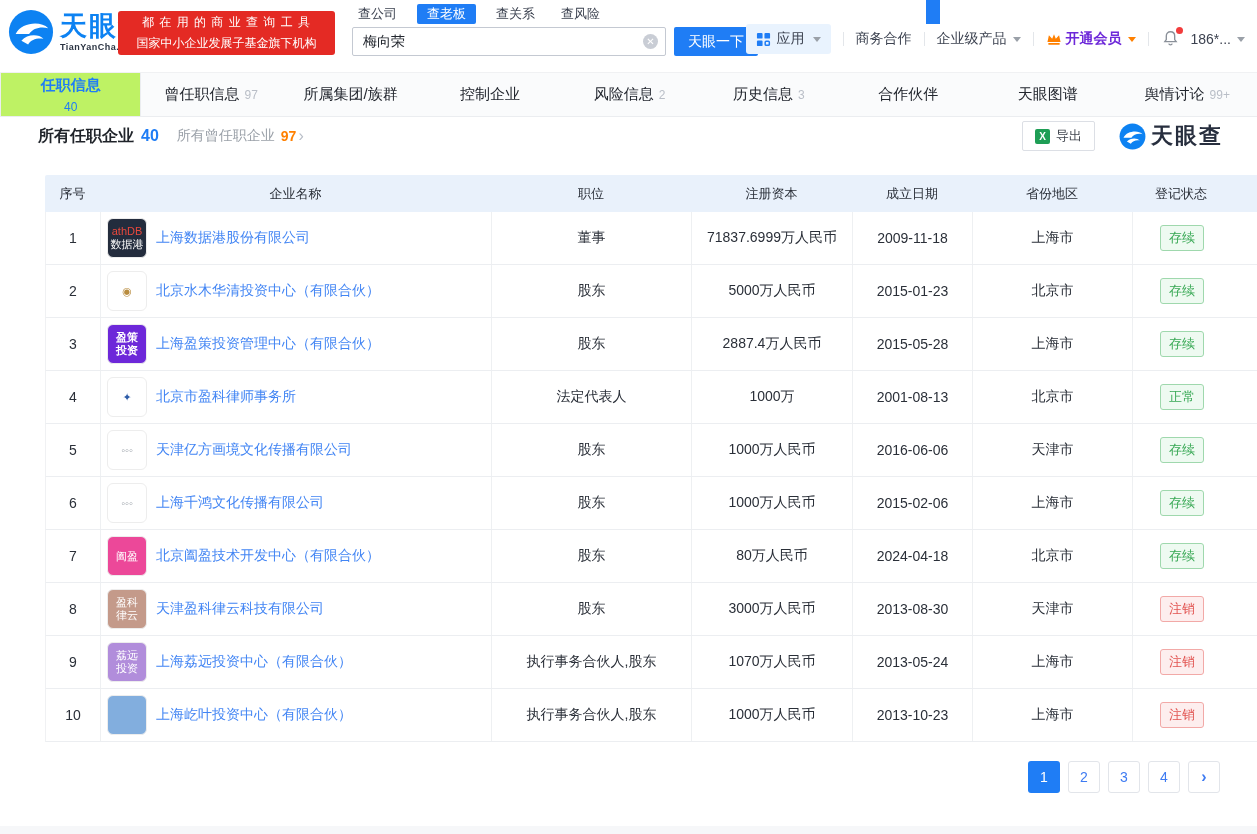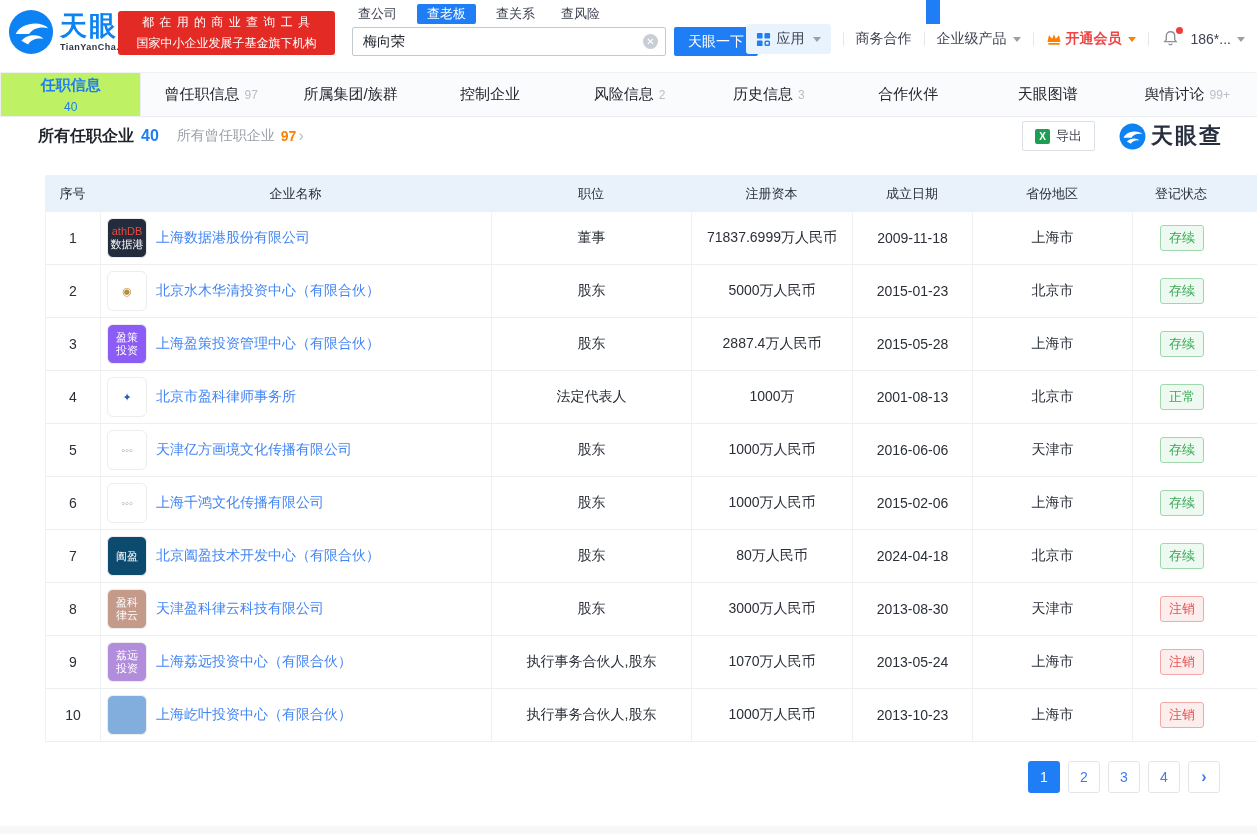--- a/index.html
+++ b/index.html
@@ -160,21 +160,21 @@
       <span class="caret"></span>
     </span>
     <span class="sep"></span>
     <span class="tr-item">商务合作</span>
     <span class="sep"></span>
     <span class="tr-item">
       <span>企业级产品</span>
       <span class="caret"></span>
     </span>
     <span class="sep"></span>
-    <span class="tr-item vip" style="color: #ef4444;">
+    <span class="tr-item vip" style="color: #6d28d9;">
       <svg width="16" height="14" viewBox="0 0 22 18">
         <path d="M2 13 L4 4 L8.5 8.5 L11 2.5 L13.5 8.5 L18 4 L20 13 Z" fill="#ff8000"></path>
         <rect x="3" y="14.5" width="16" height="2.4" rx="1" fill="#ff8000"></rect>
       </svg>
       <span>开通会员</span>
       <span class="caret orange"></span>
     </span>
     <span class="sep"></span>
     <span class="bell-wrap">
       <svg width="19" height="19" viewBox="0 0 24 24">
@@ -292,21 +292,21 @@
     <div class="c col-date">2015-01-23</div>
     <div class="c col-prov">北京市</div>
     <div class="c col-stat">
         <span class="badge" style="color: rgb(58, 169, 86); border-color: rgb(159, 216, 173); background-color: rgb(238, 250, 241);">存续</span>
       </div>
   </div>
 
   <div class="trow">
     <div class="c col-no">3</div>
     <div class="c col-name c-name">
-      <span class="logo" style="background-color: #8b5cf6; color: rgb(255, 255, 255);">
+      <span class="logo" style="background-color: #6d28d9; color: rgb(255, 255, 255); font-weight: bold;">
         <span class="l1">盈策</span>
           <span class="l2">投资</span>
       </span>
       <a class="cname">上海盈策投资管理中心（有限合伙）</a>
     </div>
     <div class="c col-pos">股东</div>
     <div class="c col-cap">2887.4万人民币</div>
     <div class="c col-date">2015-05-28</div>
     <div class="c col-prov">上海市</div>
     <div class="c col-stat">
@@ -364,21 +364,21 @@
     <div class="c col-date">2015-02-06</div>
     <div class="c col-prov">上海市</div>
     <div class="c col-stat">
         <span class="badge" style="color: rgb(58, 169, 86); border-color: rgb(159, 216, 173); background-color: rgb(238, 250, 241);">存续</span>
       </div>
   </div>
 
   <div class="trow">
     <div class="c col-no">7</div>
     <div class="c col-name c-name">
-      <span class="logo" style="background-color: #0c4a6e; color: rgb(255, 255, 255);">
+      <span class="logo" style="background-color: #ec4899; color: rgb(255, 255, 255);">
         <span class="l1">阖盈</span>
           <span class="l2"></span>
       </span>
       <a class="cname">北京阖盈技术开发中心（有限合伙）</a>
     </div>
     <div class="c col-pos">股东</div>
     <div class="c col-cap">80万人民币</div>
     <div class="c col-date">2024-04-18</div>
     <div class="c col-prov">北京市</div>
     <div class="c col-stat">

